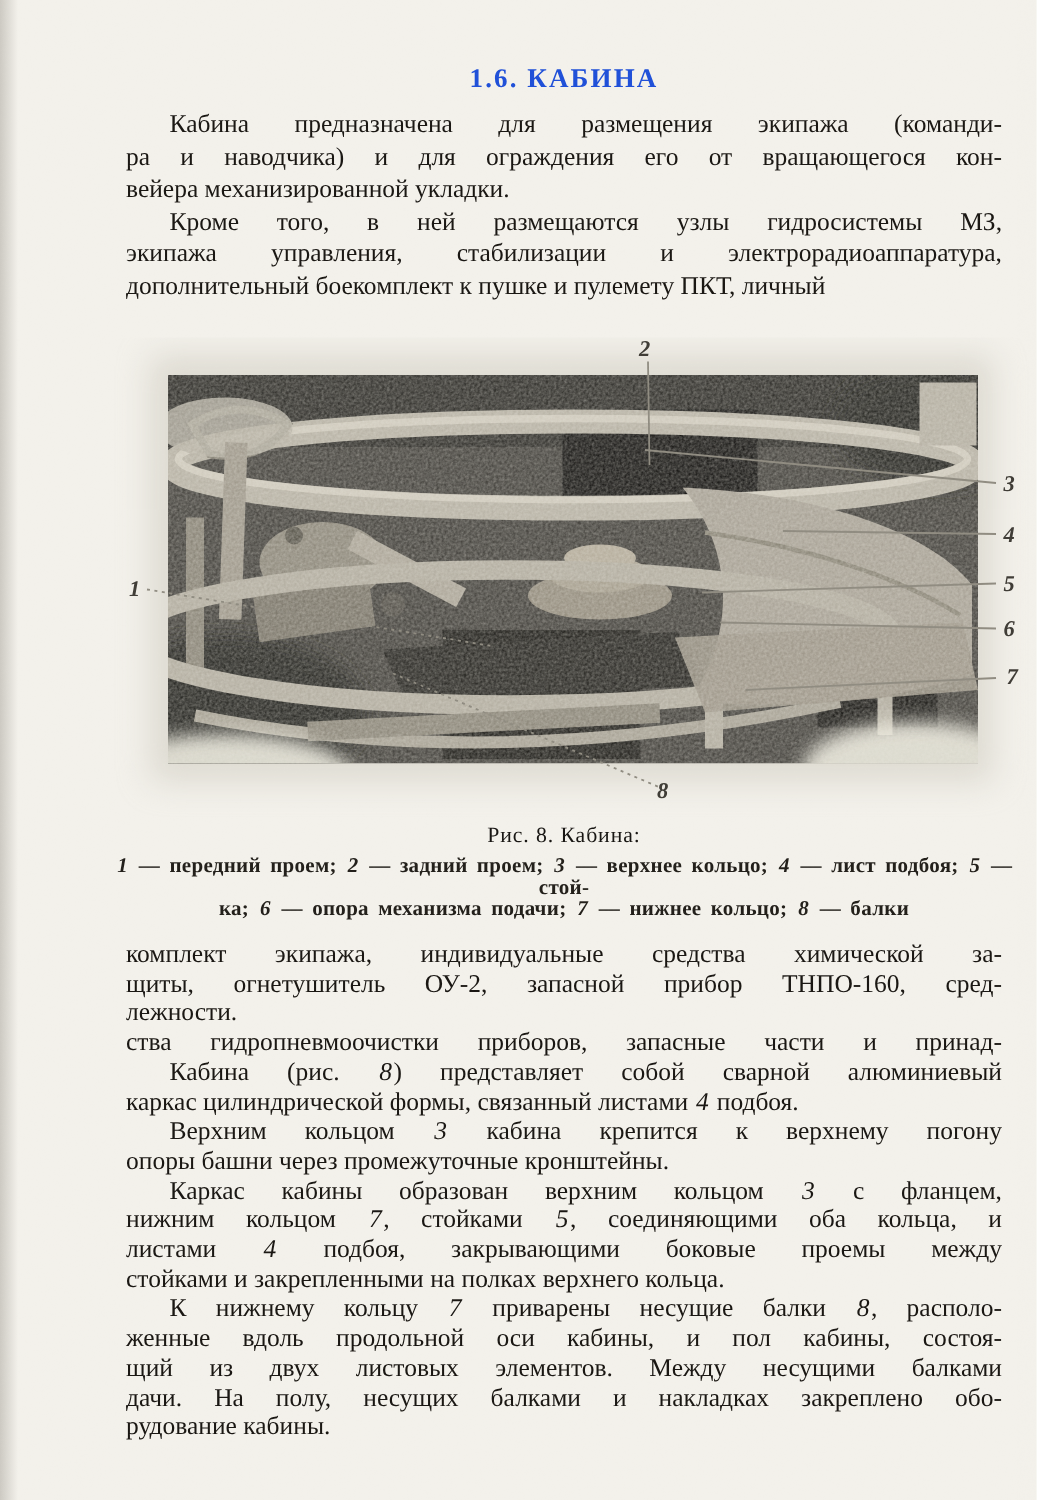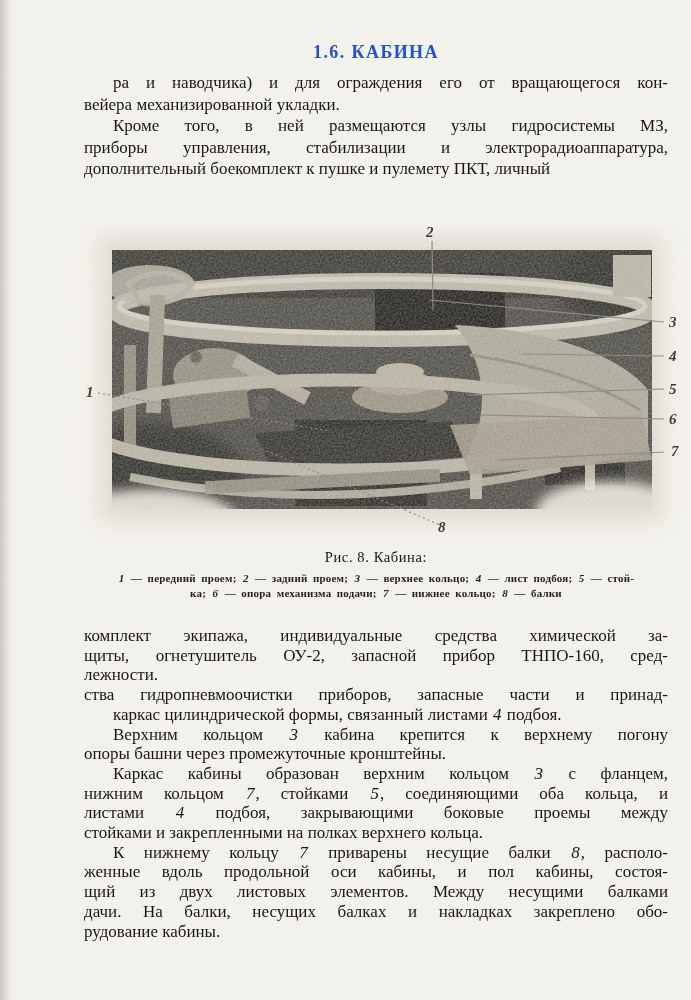--- a/index.html
+++ b/index.html
@@ -40,44 +40,45 @@
     font-style:italic;font-weight:700;
     fill:#3d3a34;
   }
   .caption-title{
     position:absolute;top:549px;left:84px;width:584px;
     text-align:center;font-weight:400;font-size:14.5px;letter-spacing:0.6px;
     color:#151310;
   }
   .legend{
     position:absolute;top:571px;left:64px;width:624px;
-    text-align:center;font-size:11px;font-weight:700;
+    text-align:center;font-size:14px;font-weight:700;
     line-height:14.5px;letter-spacing:0.2px;word-spacing:2.5px;
     color:#201d18;
   }
   .noise{
     position:absolute;inset:0;pointer-events:none;opacity:0.05;
   }
 </style>
 </head>
 <body>
 
 <div class="page">
   <div class="edge-strip"></div>
 
   <div class="page-title">1.6. КАБИНА</div>
 
   <section id="intro" class="textblock">
       <div class="para indent">
+        <div class="line">Кабина предназначена для размещения экипажа (команди-</div>
         <div class="line">ра и наводчика) и для ограждения его от вращающегося кон-</div>
         <div class="line last">вейера механизированной укладки.</div>
       </div>
       <div class="para indent">
         <div class="line">Кроме того, в ней размещаются узлы гидросистемы МЗ,</div>
-        <div class="line">приборы управления, стабилизации и электрорадиоаппаратура,</div>
+        <div class="line">экипажа управления, стабилизации и электрорадиоаппаратура,</div>
         <div class="line last">дополнительный боекомплект к пушке и пулемету ПКТ, личный</div>
       </div>
     </section>
 
   <svg class="fig" width="691" height="320" viewBox="0 0 691 320" aria-hidden="true">
     <defs>
       <clipPath id="ph">
           <rect x="112" y="25" width="540" height="259"></rect>
         </clipPath>
       <filter id="grain">
@@ -172,37 +173,38 @@
   </div>
 
   <section id="body2" class="textblock">
       <div class="para">
         <div class="line">комплект экипажа, индивидуальные средства химической за-</div>
         <div class="line">щиты, огнетушитель ОУ-2, запасной прибор ТНПО-160, сред-</div>
         <div class="line last">лежности.</div>
         <div class="line">ства гидропневмоочистки приборов, запасные части и принад-</div>
       </div>
       <div class="para indent">
+        <div class="line">Кабина (рис. <i class="fig-num">8</i>) представляет собой сварной алюминиевый</div>
         <div class="line last">каркас цилиндрической формы, связанный листами <i class="fig-num">4</i> подбоя.</div>
       </div>
       <div class="para indent">
         <div class="line">Верхним кольцом <i class="fig-num">3</i> кабина крепится к верхнему погону</div>
         <div class="line last">опоры башни через промежуточные кронштейны.</div>
       </div>
       <div class="para indent">
         <div class="line">Каркас кабины образован верхним кольцом <i class="fig-num">3</i> с фланцем,</div>
         <div class="line">нижним кольцом <i class="fig-num">7</i>, стойками <i class="fig-num">5</i>, соединяющими оба кольца, и</div>
         <div class="line">листами <i class="fig-num">4</i> подбоя, закрывающими боковые проемы между</div>
         <div class="line last">стойками и закрепленными на полках верхнего кольца.</div>
       </div>
       <div class="para indent">
         <div class="line">К нижнему кольцу <i class="fig-num">7</i> приварены несущие балки <i class="fig-num">8</i>, располо-</div>
         <div class="line">женные вдоль продольной оси кабины, и пол кабины, состоя-</div>
         <div class="line">щий из двух листовых элементов. Между несущими балками</div>
-        <div class="line">дачи. На балки, несущих балках и накладках закреплено обо-</div>
+        <div class="line">дачи. На полу, несущих балками и накладках закреплено обо-</div>
         <div class="line last">рудование кабины.</div>
       </div>
     </section>
 
   <svg class="noise" width="691" height="1000">
     <rect width="691" height="1000" filter="url(#grain)"></rect>
   </svg>
 </div>
 
 </body></html>

